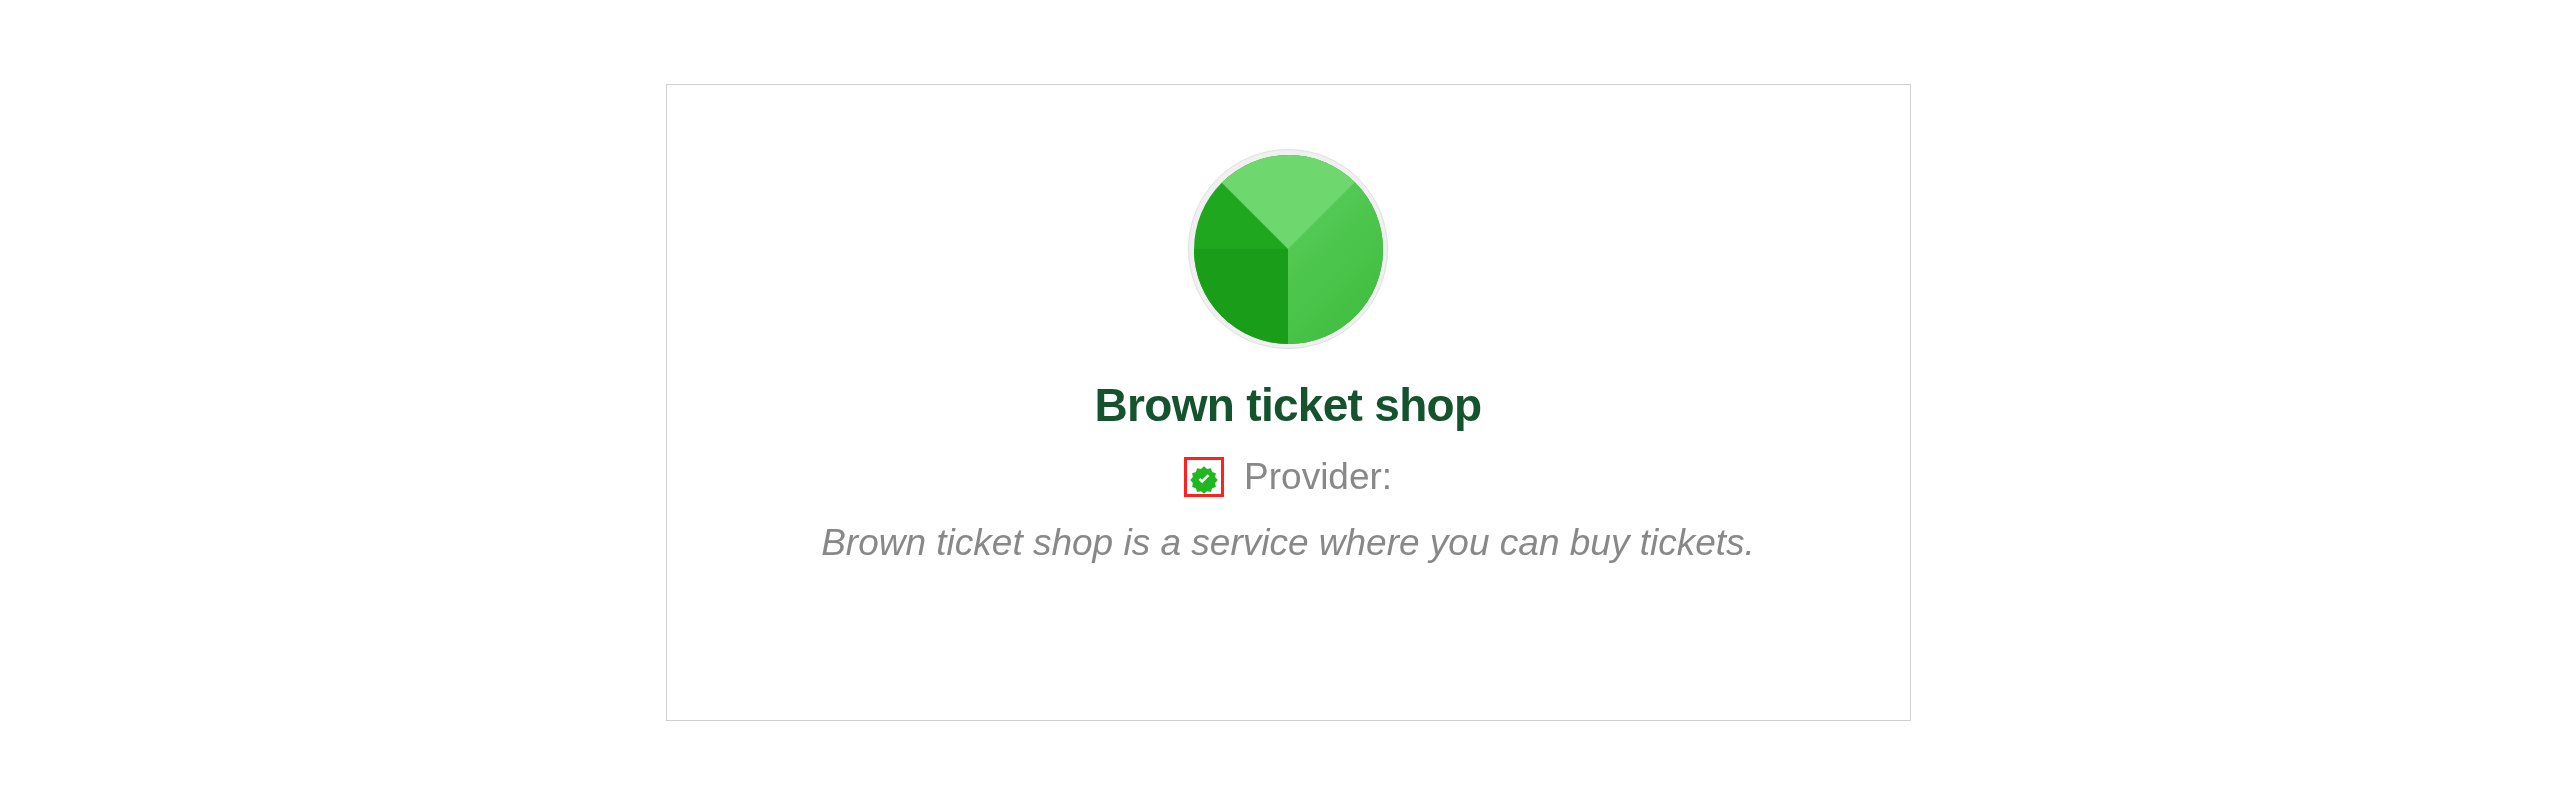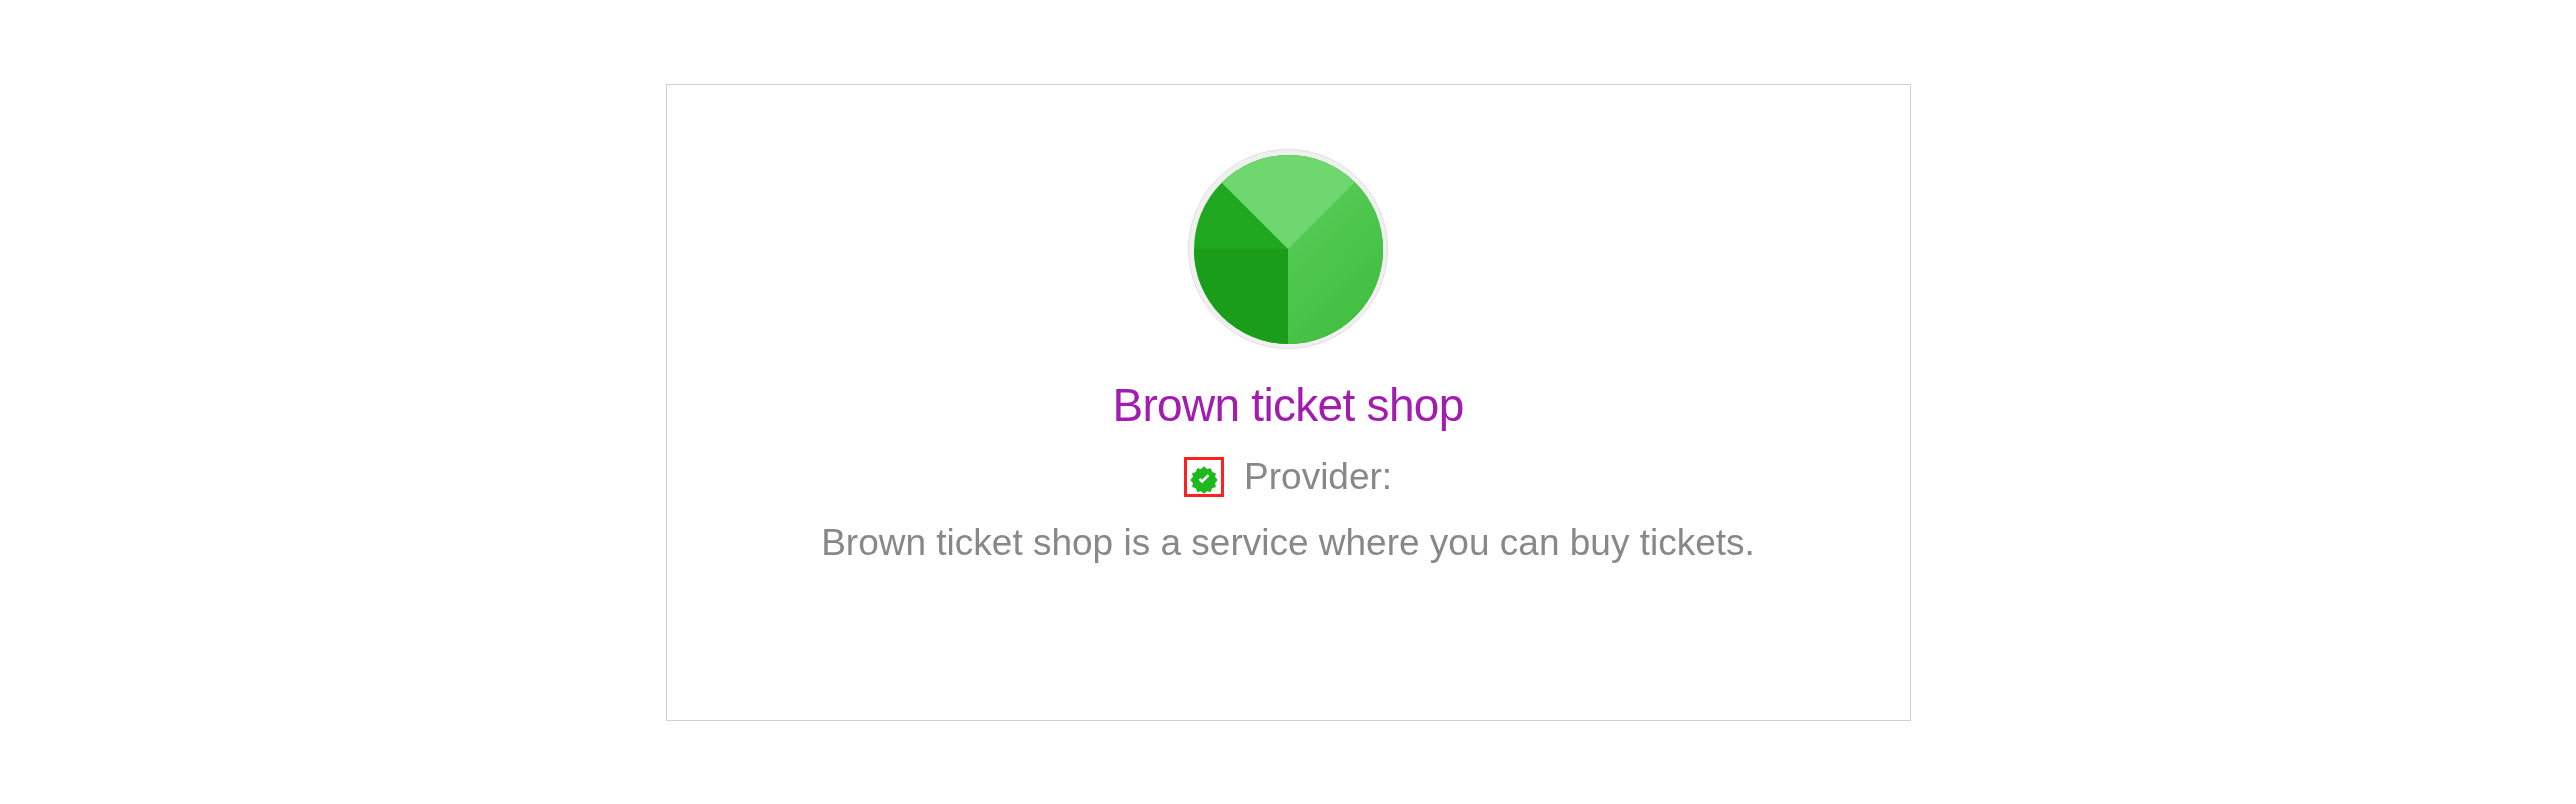--- a/index.html
+++ b/index.html
@@ -77,22 +77,22 @@
       position: absolute;
       left: 0;
       bottom: 0;
       width: 50%;
       height: 50%;
       background: #1a9e1a;
     }
     
     .title {
       font-size: 46px;
-      font-weight: 400;
-      color: #a21caf;
+      font-weight: 700;
+      color: #14532d;
       margin-bottom: 24px;
       letter-spacing: -0.7px;
     }
     
     .provider-line {
       display: flex;
       align-items: center;
       gap: 20px;
       font-size: 37px;
       color: #888888;
@@ -109,20 +109,21 @@
     
     .verified-badge {
       width: 30px;
       height: 30px;
       display: inline-block;
     }
     
     .description {
       font-size: 37px;
       color: #888888;
+      font-style: italic;
     }
   </style>
 </head>
 <body>
 
 <div class="card">
   <div class="logo-wrapper">
     <div class="logo-circle">
       <div class="logo-seg2"></div>
       <div class="logo-seg1"></div>

